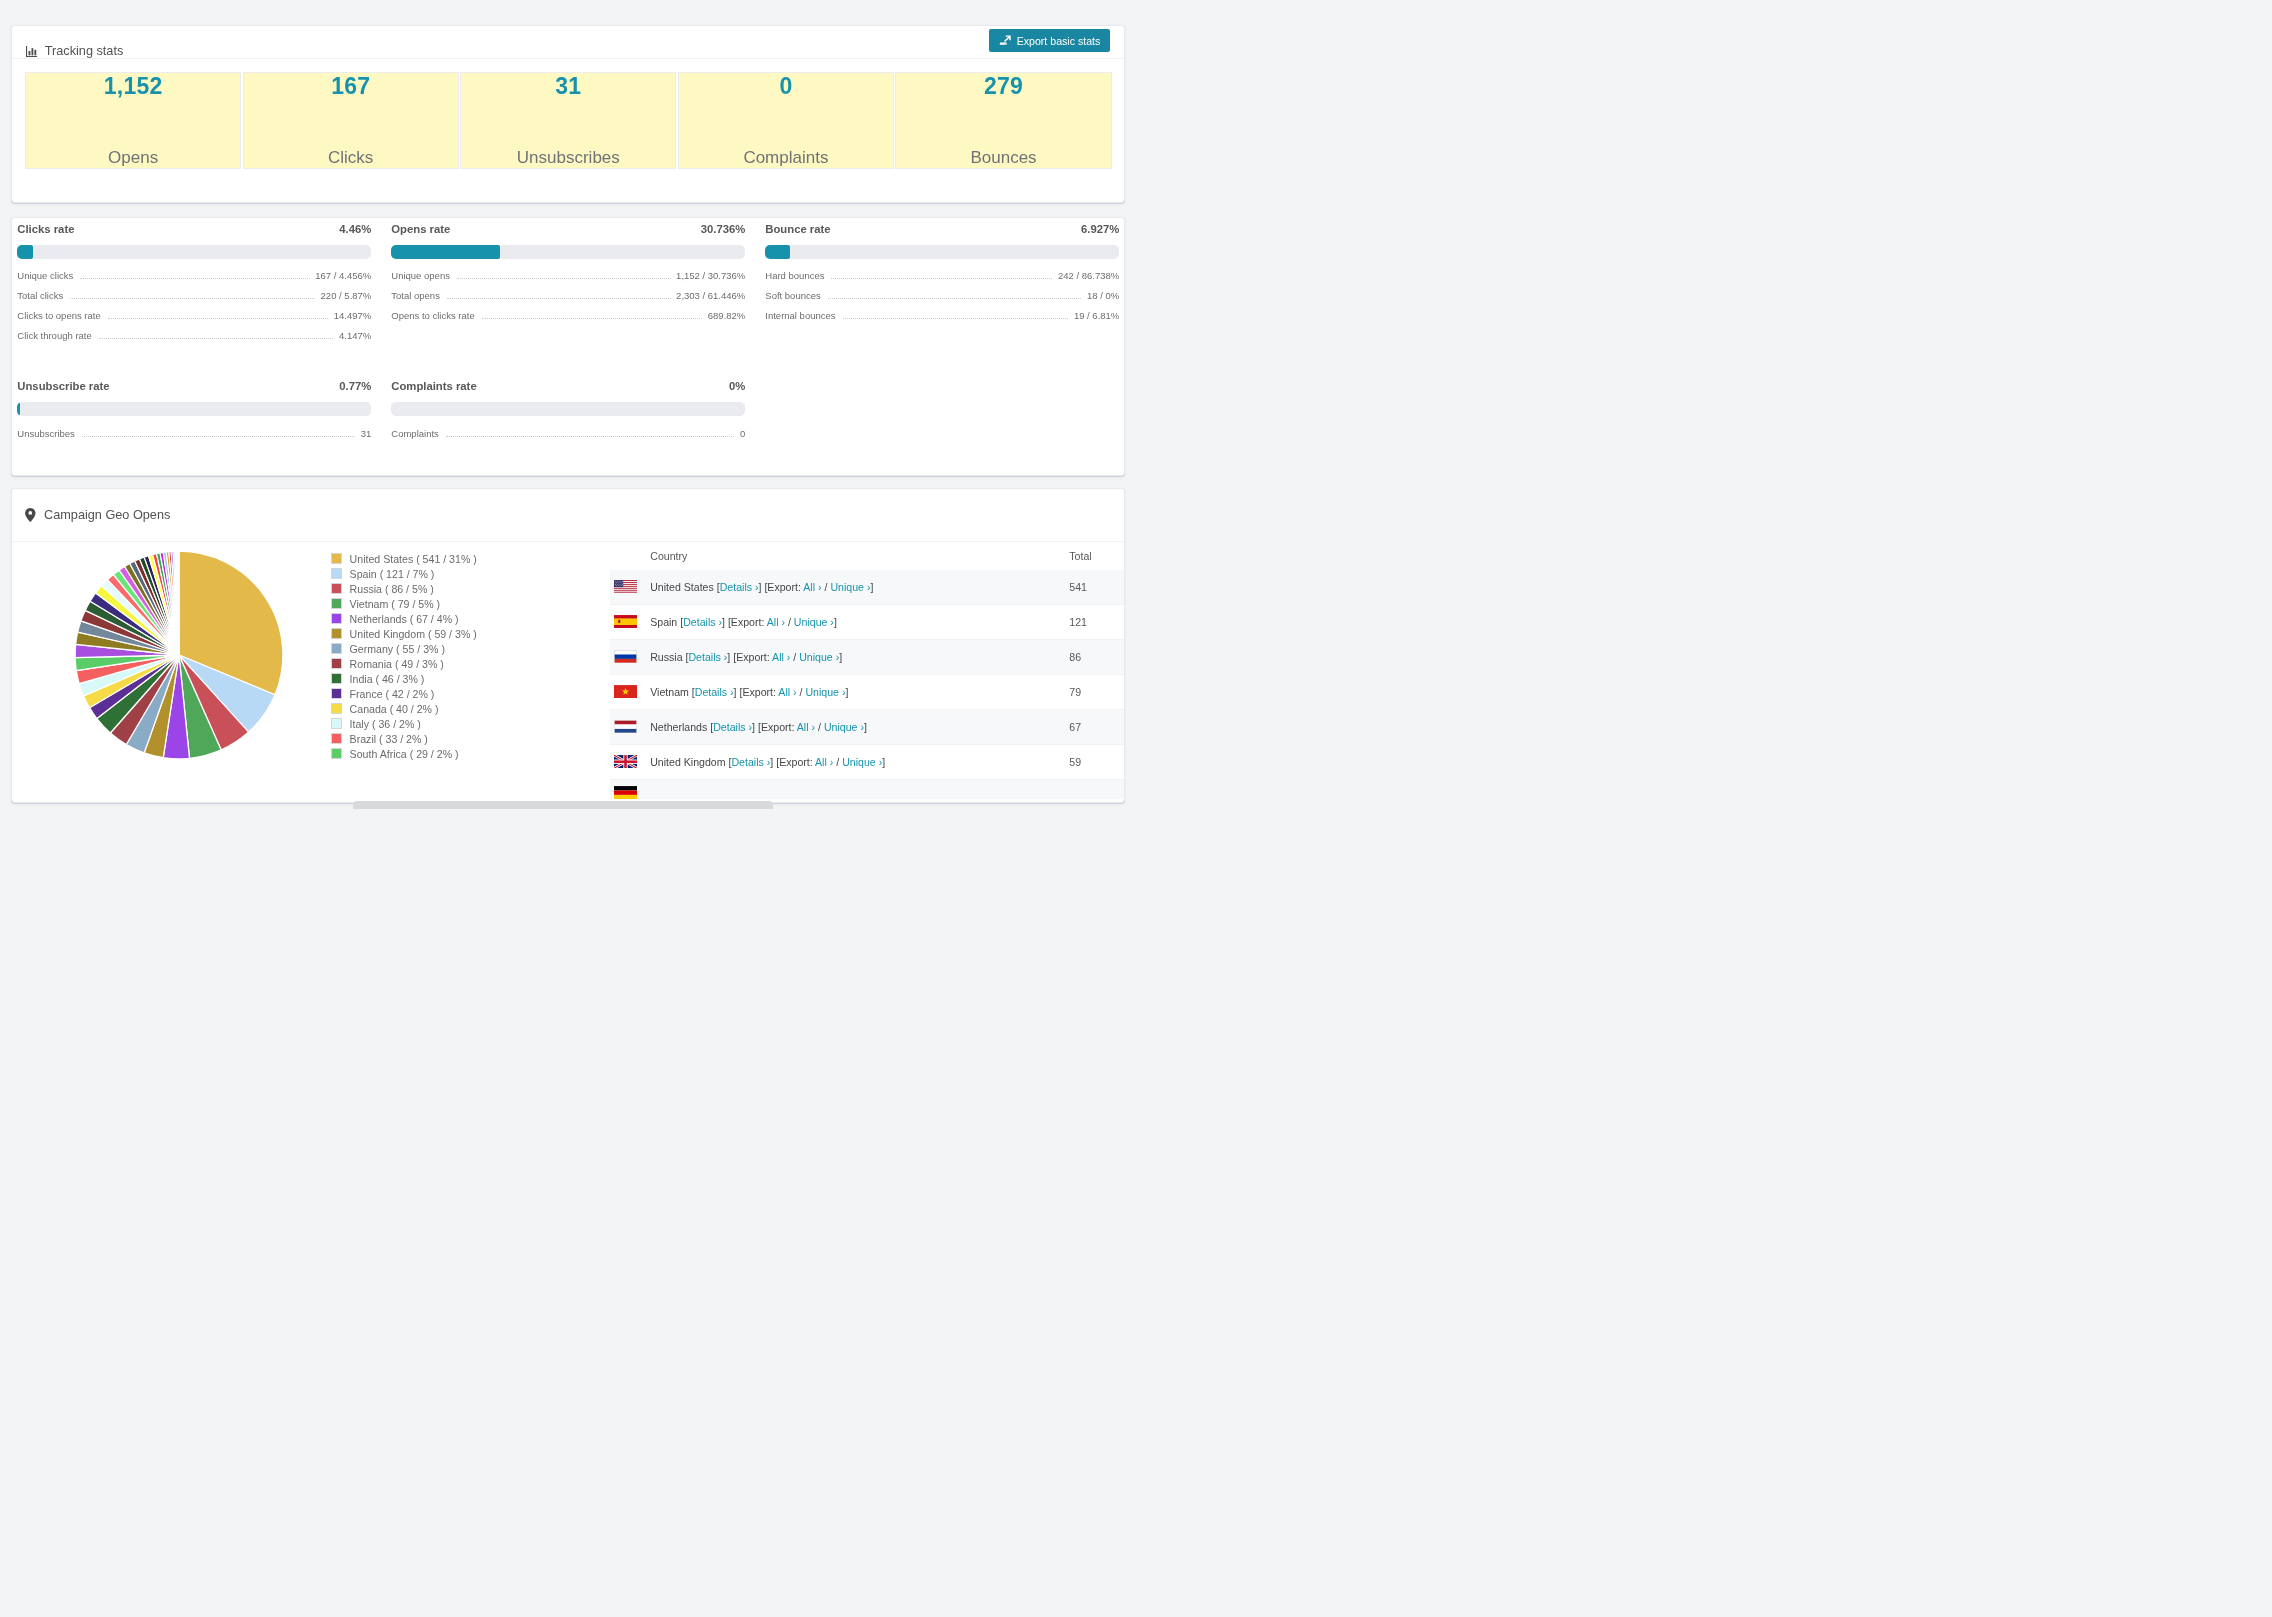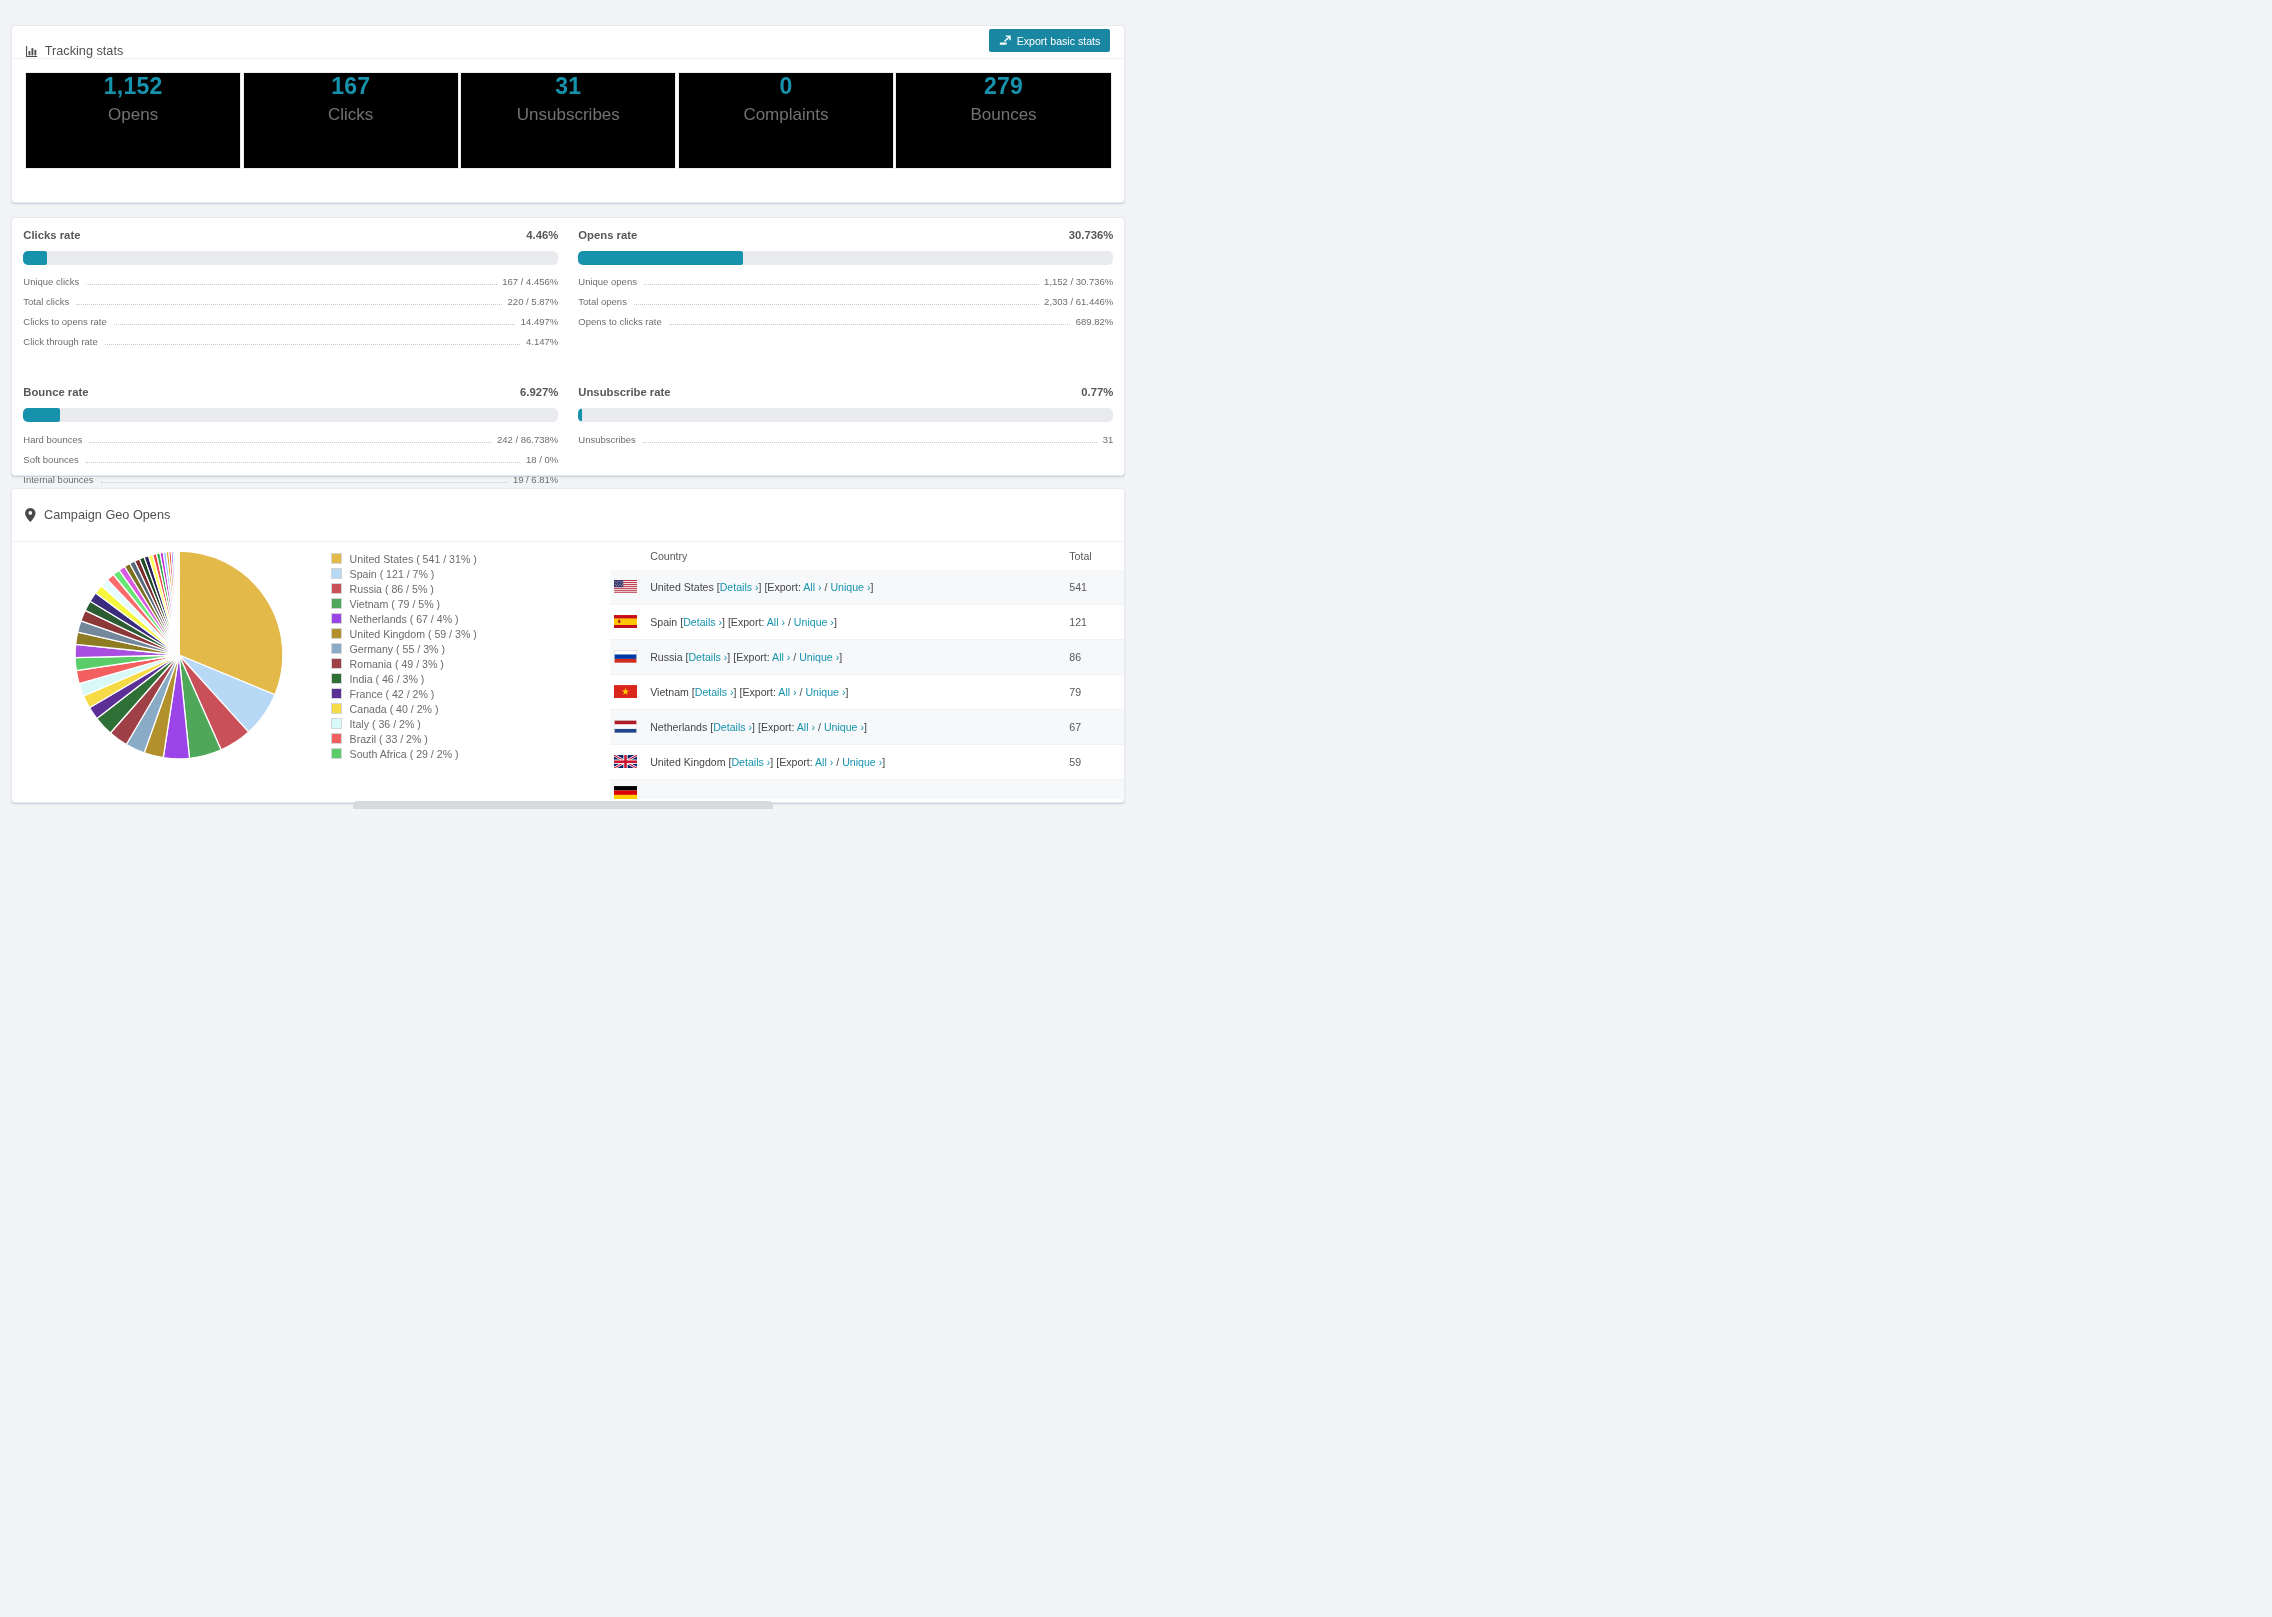--- a/index.html
+++ b/index.html
@@ -20,28 +20,28 @@
     border-bottom:0.7px solid #f0f1f3;color:#515254;font-size:12.7px;position:relative;
   }
   .hd-icon{display:inline-flex;flex:0 0 auto;}
   #export-btn{
     position:absolute;right:14px;top:2.8px;height:23px;display:flex;align-items:center;gap:5.6px;
     background:#1a87a2;color:#fff;border:none;border-radius:2.1px;padding:0 10px;
     font-size:10.6px;font-family:inherit;cursor:pointer;
   }
   #stats-strip{display:flex;gap:1.4px;margin:12.7px;height:97px;}
   .stat-box{
-    flex:1 1 0;border:0.7px solid #ececee;background:#000000;
-    display:flex;flex-direction:column;align-items:center;justify-content:flex-start;
+    flex:1 1 0;border:0.7px solid #ececee;background:#fef9c3;
+    display:flex;flex-direction:column;align-items:center;justify-content:space-between;
   }
   .stat-value{font-size:23px;font-weight:bold;color:#1792ad;letter-spacing:0.2px;}
   .stat-label{font-size:17px;color:#717275;margin-top:5px;}
   
   #card-rates{left:11.3px;top:217px;width:1112px;height:257px;}
-  .rates-grid{display:grid;grid-template-columns:1fr 1fr;column-gap:20px;row-gap:30px;padding:11px;}
+  .rates-grid{display:grid;grid-template-columns:1fr 1fr 1fr;column-gap:20px;row-gap:30px;padding:5px;}
   .rate-head{display:flex;justify-content:space-between;align-items:baseline;}
   .rate-title{font-size:11.3px;font-weight:bold;color:#57585a;}
   .rate-val{font-size:11.3px;font-weight:bold;color:#57585a;}
   .bar{margin-top:10px;height:14px;background:#e9ebee;border-radius:5px;overflow:hidden;}
   .bar i{display:block;height:100%;background:#1792ad;border-radius:0 2.1px 2.1px 0;}
   .kv{margin-top:11.3px;}
   .kv-row{display:flex;align-items:baseline;height:20px;font-size:9.5px;color:#6c6d70;}
   .kv-row .k{white-space:nowrap;}
   .kv-row .dots{flex:1;border-bottom:1.4px dotted #c9cbce;margin:0 5.6px 2.8px 7px;}
   .kv-row .v{white-space:nowrap;}

